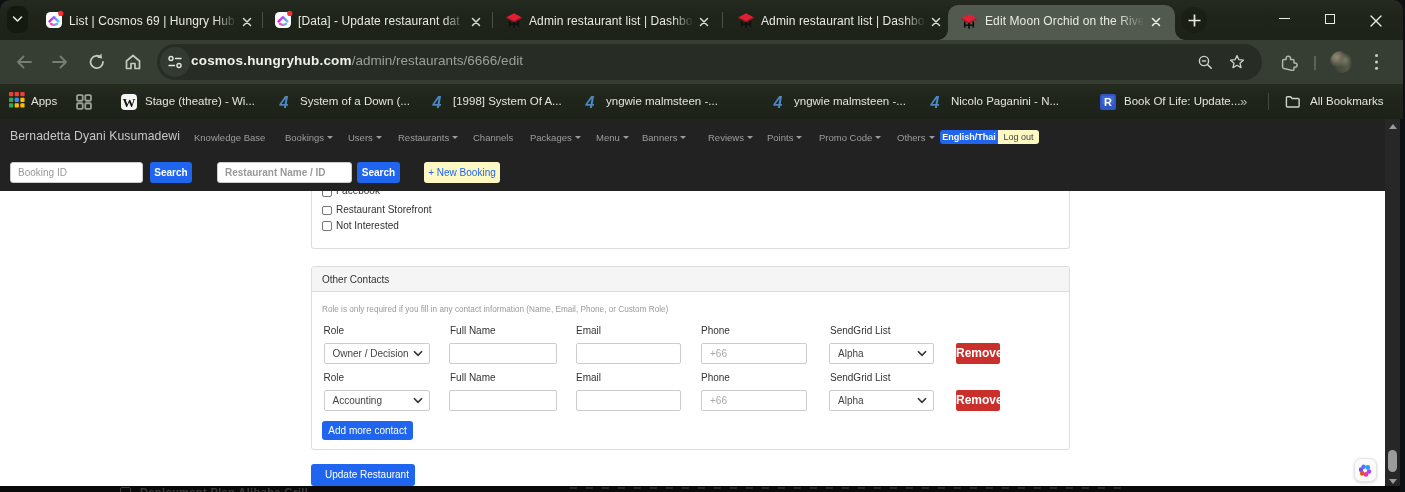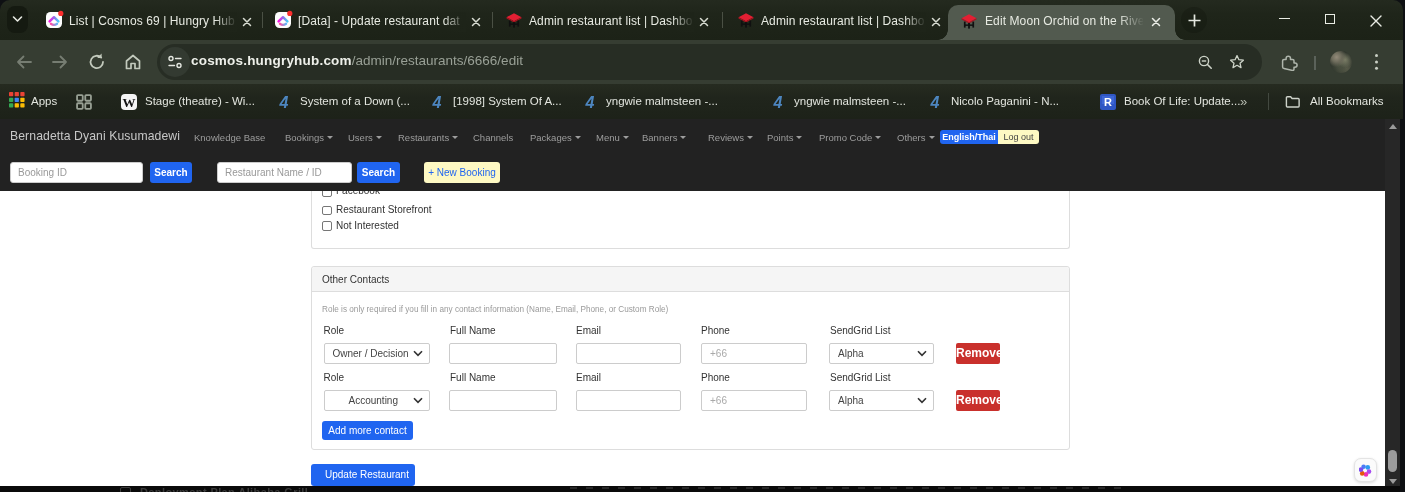--- a/index.html
+++ b/index.html
@@ -303,21 +303,21 @@
         <a style="left:819px;">Promo Code<i class="caret"></i></a>
         <a style="left:897px;">Others<i class="caret"></i></a>
       </div>
       <div class="btnblue" style="left:940px;top:11px;width:58px;height:14px;line-height:14px;font-size:9px;font-weight:bold;border-radius:3px 0 0 3px;">English/Thai</div>
       <div class="btnwhite" style="left:998px;top:11px;width:41px;height:14px;line-height:14px;font-size:9px;color:#444;border-radius:0 3px 3px 0;">Log out</div>
     </div>
 
     <div class="abs" id="searchrow">
       <div class="inp" style="left:10px;width:133px;">Booking ID</div>
       <div class="btnblue" style="left:150px;top:10px;width:42px;height:21px;line-height:21px;font-weight:bold;">Search</div>
-      <div class="inp" style="left:217px;width:135px;">Restaurant Name / ID</div>
+      <div class="inp" style="left:217px;width:135px;font-weight:bold;">Restaurant Name / ID</div>
       <div class="btnblue" style="left:357px;top:10px;width:43px;height:21px;line-height:21px;font-weight:bold;">Search</div>
       <div class="btnwhite" style="left:424px;top:10px;width:76px;height:21px;line-height:21px;">+ New Booking</div>
     </div>
 
     <div class="panel" style="left:311px;top:71.5px;width:759px;height:58.5px;border-top:none;border-radius:0 0 3px 3px;overflow:hidden;">
       <div class="cbbox" style="left:10px;top:-3.5px;"></div>
       <div class="cbrow" style="left:24px;top:-6px;">Facebook</div>
       <div class="cbbox" style="left:10px;top:15px;"></div>
       <div class="cbrow" style="left:24px;top:13.5px;">Restaurant Storefront</div>
       <div class="cbbox" style="left:10px;top:30.5px;"></div>
@@ -347,21 +347,21 @@
             <path d="M1 1.2 L5 5.4 L9 1.2" stroke="#333" stroke-width="1.6" fill="none"></path>
           </svg></div>
       <div class="btnred" style="left:644px;top:76px;width:44px;height:21px;line-height:21px;">Remove</div>
 
       <div class="flabel" style="left:11.5px;top:104.5px;">Role</div>
       <div class="flabel" style="left:138px;top:104.5px;">Full Name</div>
       <div class="flabel" style="left:264px;top:104.5px;">Email</div>
       <div class="flabel" style="left:389px;top:104.5px;">Phone</div>
       <div class="flabel" style="left:518px;top:104.5px;">SendGrid List</div>
 
-      <div class="fctl" style="left:11.5px;top:122.5px;width:106px;line-height:19px;padding-left:24px;">Accounting
+      <div class="fctl" style="left:11.5px;top:122.5px;width:106px;line-height:19px;padding-left:8px;">Accounting
         <svg class="selchev" width="10" height="7" viewBox="0 0 10 7">
             <path d="M1 1.2 L5 5.4 L9 1.2" stroke="#333" stroke-width="1.6" fill="none"></path>
           </svg></div>
       <div class="fctl" style="left:137px;top:122.5px;width:108px;"></div>
       <div class="fctl" style="left:264px;top:122.5px;width:105px;"></div>
       <div class="fctl" style="left:389px;top:122.5px;width:106px;line-height:19px;padding-left:8px;color:#a9a9a9;">+66</div>
       <div class="fctl" style="left:517px;top:122.5px;width:105px;line-height:19px;padding-left:8px;">Alpha
         <svg class="selchev" width="10" height="7" viewBox="0 0 10 7">
             <path d="M1 1.2 L5 5.4 L9 1.2" stroke="#333" stroke-width="1.6" fill="none"></path>
           </svg></div>

